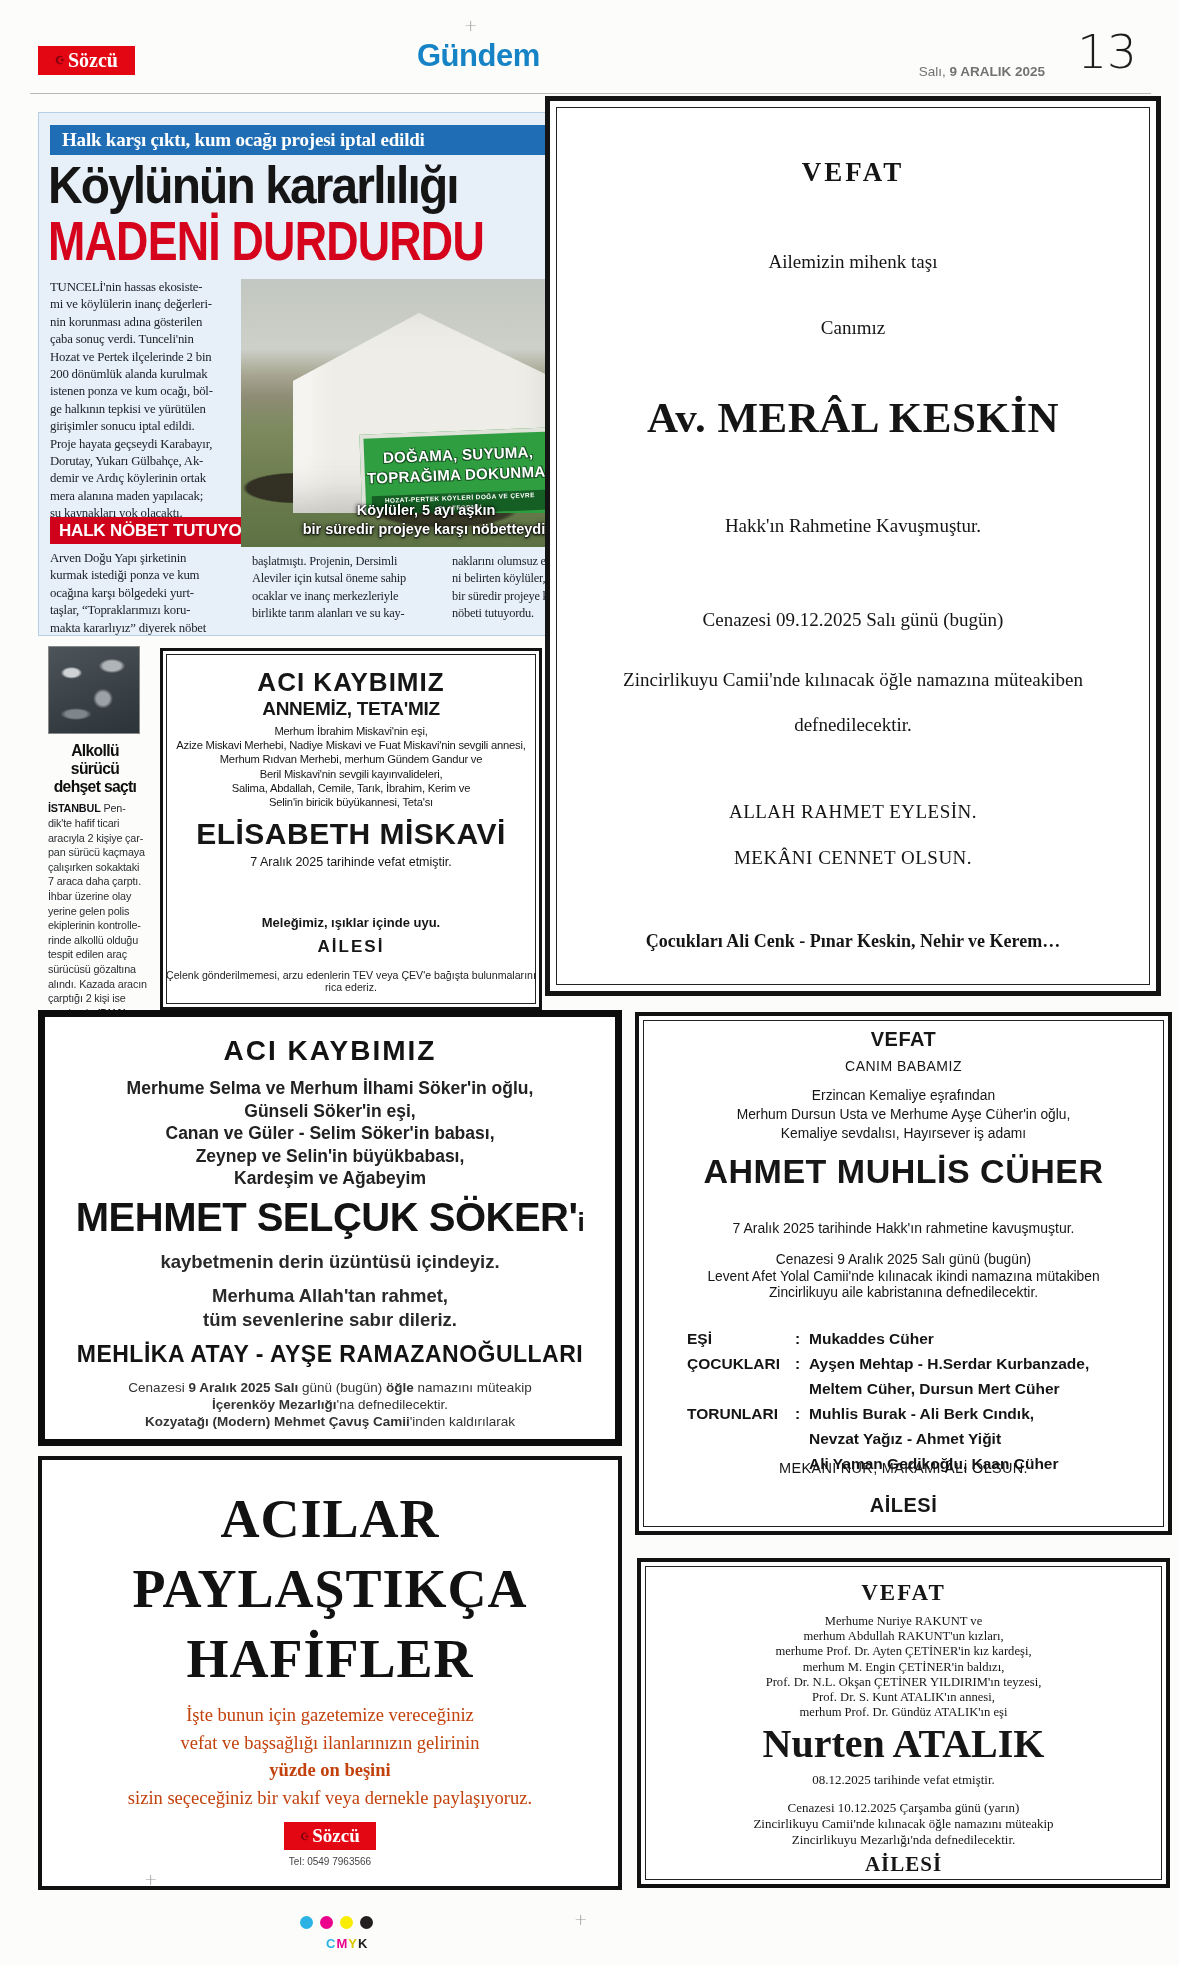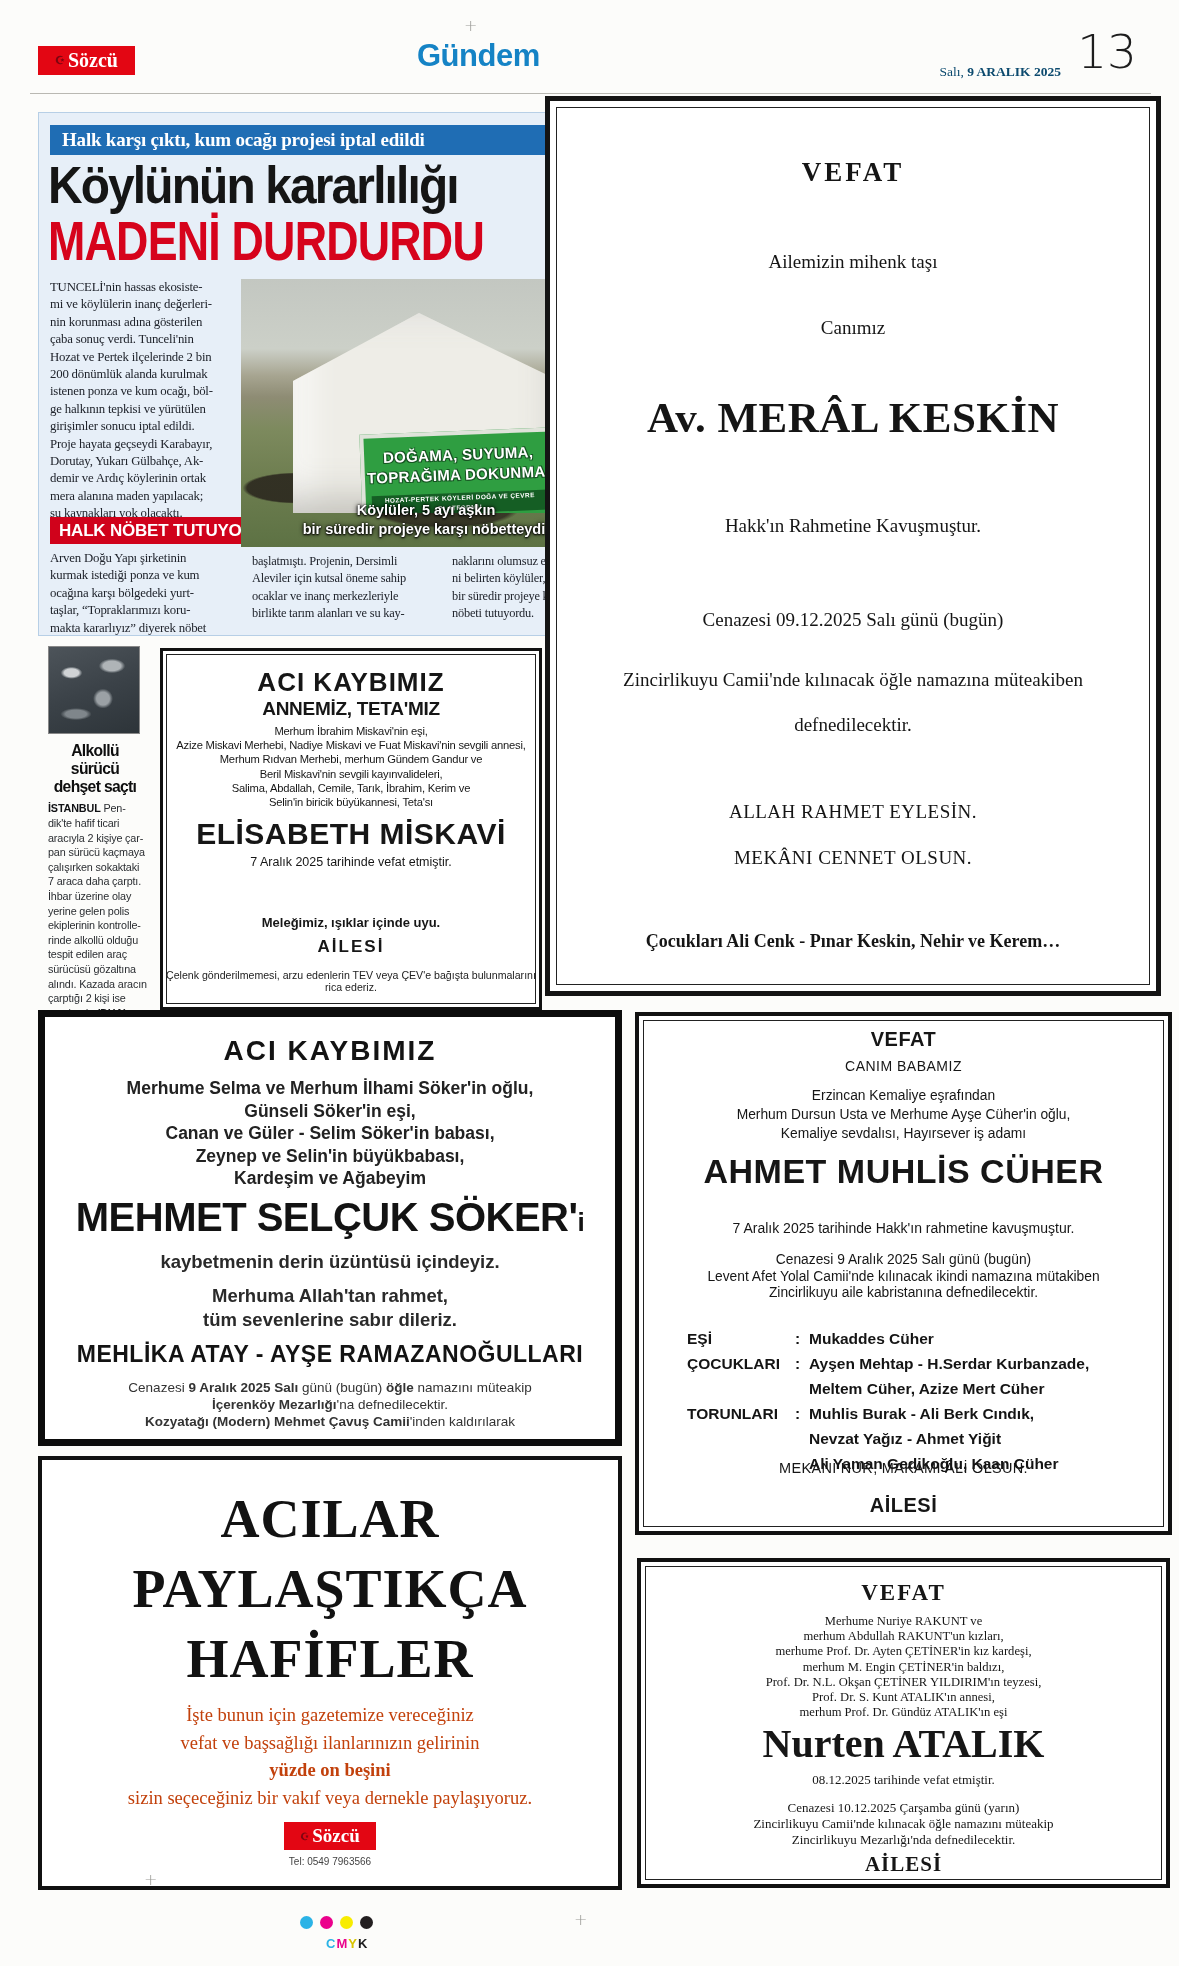--- a/index.html
+++ b/index.html
@@ -6,21 +6,21 @@
   .page{position:relative;width:1179px;height:1966px;margin:0 auto;background:#fcfcfa;overflow:hidden;
         font-family:"Liberation Sans",sans-serif;color:#111;}
   .abs{position:absolute;}
   .nowrap div{white-space:nowrap;}
 
   
   #logo{left:38px;top:46px;width:97px;height:29px;background:#e30613;color:#fff;
         font:700 20px "Liberation Serif",serif;display:flex;align-items:center;justify-content:center;gap:3px;}
   #logo .star{font-size:11px;color:#7d0510;}
   #section-title{left:417px;top:38px;font:700 31px "Liberation Sans",sans-serif;color:#1583c5;letter-spacing:-.5px;}
-  #dateline{right:118px;top:64px;font-size:13.5px;color:#0c4a6e;font-family:Liberation Serif, serif;}
+  #dateline{right:134px;top:64px;font-size:13.5px;color:#737373;font-family:Liberation Sans, sans-serif;}
   #pagenum{right:42px;top:28px;font:300 47px/1 "DejaVu Sans",sans-serif;color:#1d1d1d;}
   #header-rule{left:30px;right:28px;top:93px;height:1px;background:#b9b8b2;}
   .regmark{color:#9a9a96;font:300 16px "DejaVu Sans",sans-serif;}
 
   
   #news{left:38px;top:112px;width:584px;height:522px;background:#e7eff8;border:1px solid #b7cfe6;overflow:hidden;}
   #news-kicker{left:11px;top:12px;width:548px;background:#1f6db4;color:#fff;
                font:700 19px/30px "Liberation Serif",serif;padding:0 0 0 12px;letter-spacing:-.2px;}
   #news-h1{left:9px;top:46px;font:800 52px/1 "Liberation Sans",sans-serif;color:#151515;letter-spacing:-2px;transform:scaleX(.92);transform-origin:left;}
   #news-h2{left:9px;top:100px;font:800 56px/1 "Liberation Sans",sans-serif;color:#d6031c;letter-spacing:-1px;transform:scaleX(.80);transform-origin:left;}
@@ -334,21 +334,21 @@
         <span class="fam-colon">:</span>
         <div>
             <div>Mukaddes Cüher</div>
           </div>
       </div>
       <div class="fam-row">
         <span class="fam-label">ÇOCUKLARI</span>
         <span class="fam-colon">:</span>
         <div>
             <div>Ayşen Mehtap - H.Serdar Kurbanzade,</div>
-            <div>Meltem Cüher, Azize Mert Cüher</div>
+            <div>Meltem Cüher, Dursun Mert Cüher</div>
           </div>
       </div>
       <div class="fam-row">
         <span class="fam-label">TORUNLARI</span>
         <span class="fam-colon">:</span>
         <div>
             <div>Muhlis Burak - Ali Berk Cındık,</div>
             <div>Nevzat Yağız - Ahmet Yiğit</div>
             <div>Ali Yaman Gedikoğlu, Kaan Cüher</div>
           </div>

